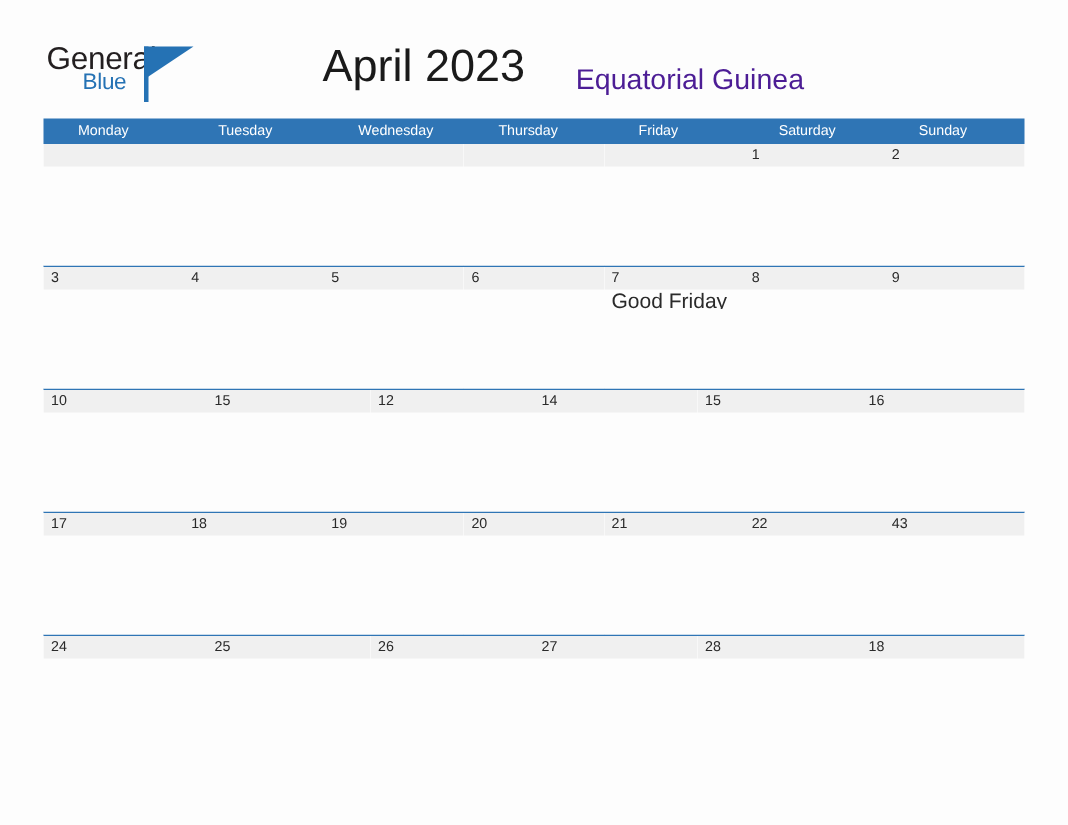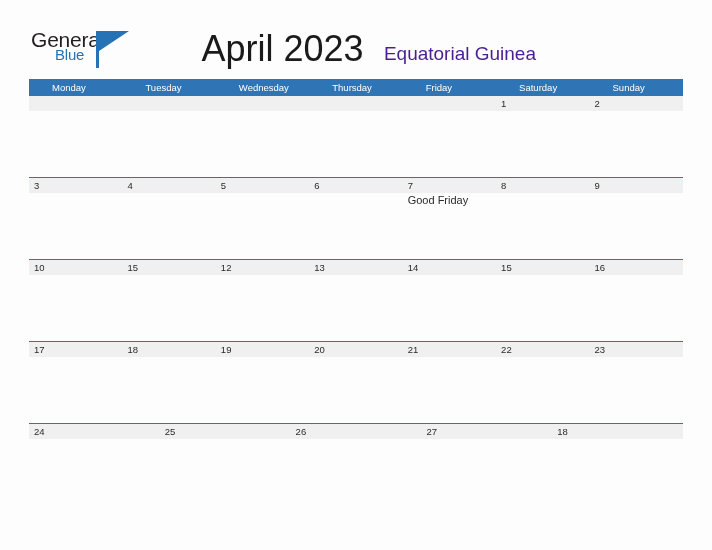--- a/index.html
+++ b/index.html
@@ -70,21 +70,21 @@
     height: 37px;
     background: #2572b4;
   }
 
   .title {
     position: absolute;
     left: 0;
     right: 0;
     top: 28px;
     text-align: center;
-    font-size: 36px;
+    font-size: 30px;
     color: #1a1a1a;
     font-family: "Liberation Sans", sans-serif;
     font-weight: normal;
     margin: 0;
   }
   .country {
     position: absolute;
     right: 29px;
     top: 43px;
     font-size: 19px;
@@ -140,21 +140,21 @@
     padding-left: 5px;
     display: block;
   }
   .day-number.empty {
     color: transparent;
   }
   .events {
     padding: 2px 4px 0 5px;
   }
   .event {
-    font-size: 11px;
+    font-size: 14px;
     color: #2a2a2a;
     line-height: 11px;
     white-space: nowrap;
     overflow: hidden;
   }
 </style>
 </head>
 <body>
 
 <div class="page">
@@ -291,26 +291,20 @@
             <div class="events"></div>
           </div>
           <div class="day-cell">
             <div class="day-band">
               <span class="day-number">12</span>
             </div>
             <div class="events"></div>
           </div>
           <div class="day-cell">
             <div class="day-band">
-              <span class="day-number">13</span>
-            </div>
-            <div class="events"></div>
-          </div>
-          <div class="day-cell">
-            <div class="day-band">
               <span class="day-number">14</span>
             </div>
             <div class="events"></div>
           </div>
           <div class="day-cell">
             <div class="day-band">
               <span class="day-number">15</span>
             </div>
             <div class="events"></div>
           </div>
@@ -353,21 +347,21 @@
             <div class="events"></div>
           </div>
           <div class="day-cell">
             <div class="day-band">
               <span class="day-number">22</span>
             </div>
             <div class="events"></div>
           </div>
           <div class="day-cell">
             <div class="day-band">
-              <span class="day-number">23</span>
+              <span class="day-number">43</span>
             </div>
             <div class="events"></div>
           </div>
         </div>
         <div class="week-row">
           <div class="day-cell">
             <div class="day-band">
               <span class="day-number">24</span>
             </div>
             <div class="events"></div>
@@ -385,20 +379,26 @@
             <div class="events"></div>
           </div>
           <div class="day-cell">
             <div class="day-band">
               <span class="day-number">27</span>
             </div>
             <div class="events"></div>
           </div>
           <div class="day-cell">
             <div class="day-band">
+              <span class="day-number">28</span>
+            </div>
+            <div class="events"></div>
+          </div>
+          <div class="day-cell">
+            <div class="day-band">
               <span class="day-number">18</span>
             </div>
             <div class="events"></div>
           </div>
         </div>
       </div>
 
   </div>
 
 </div>

